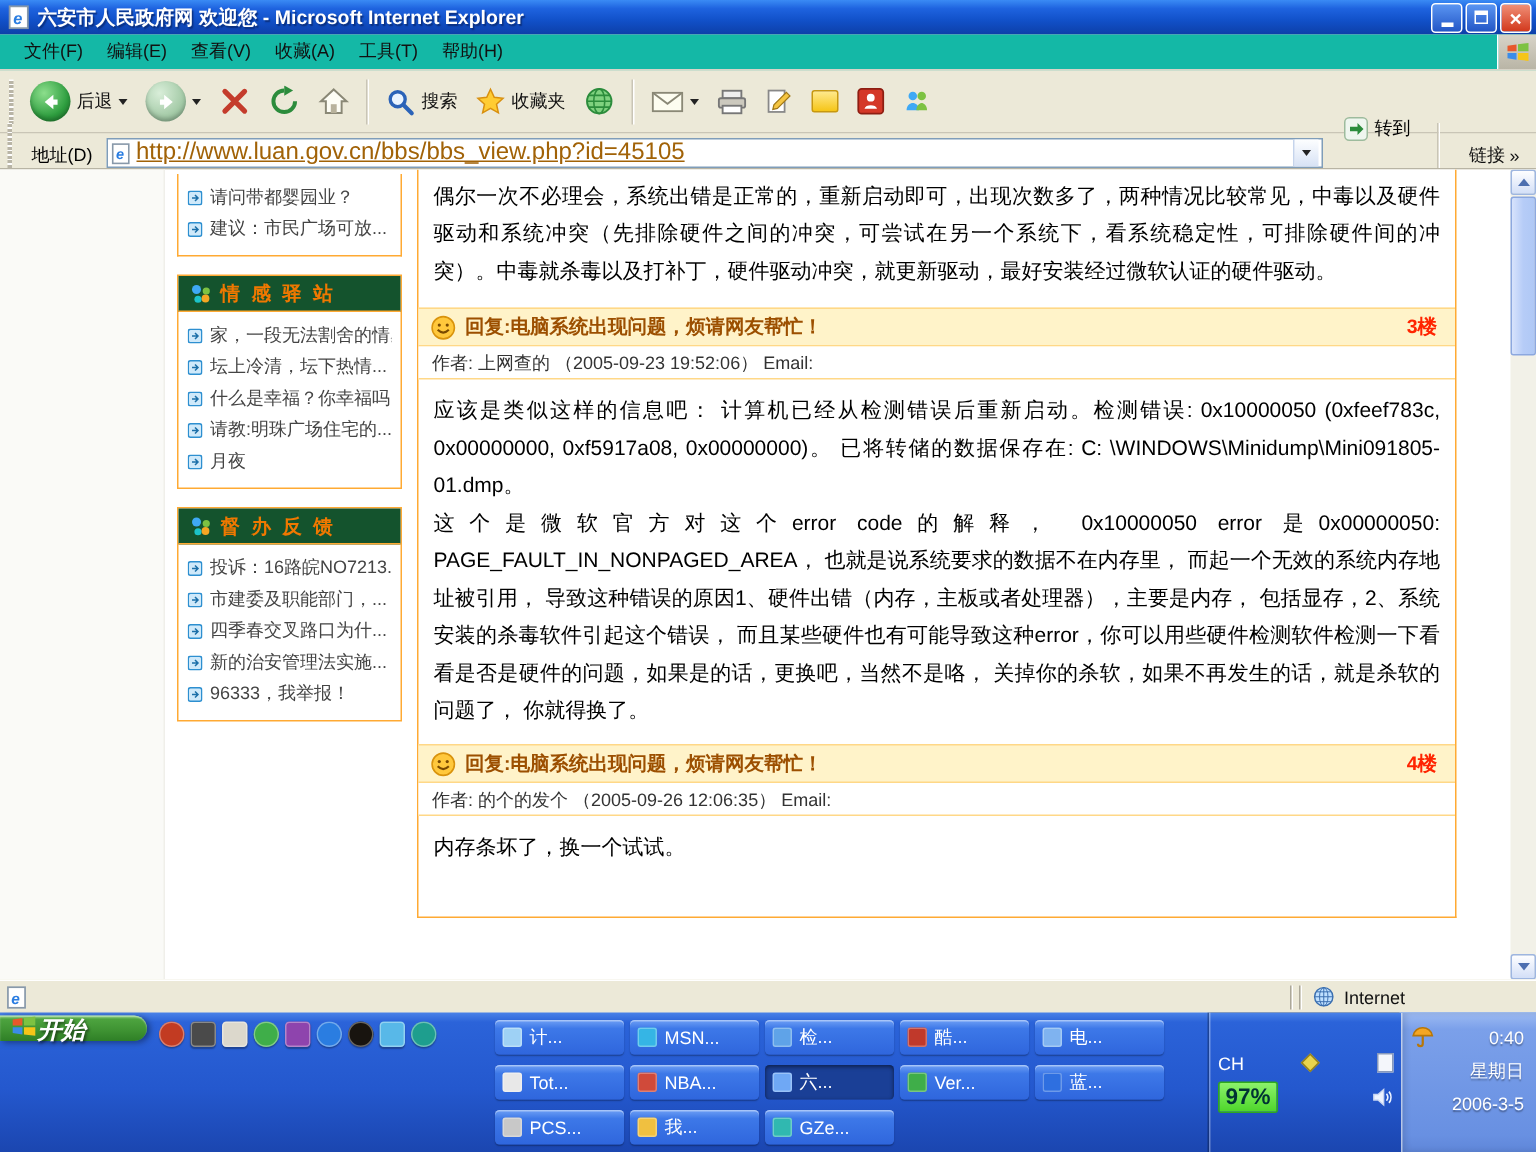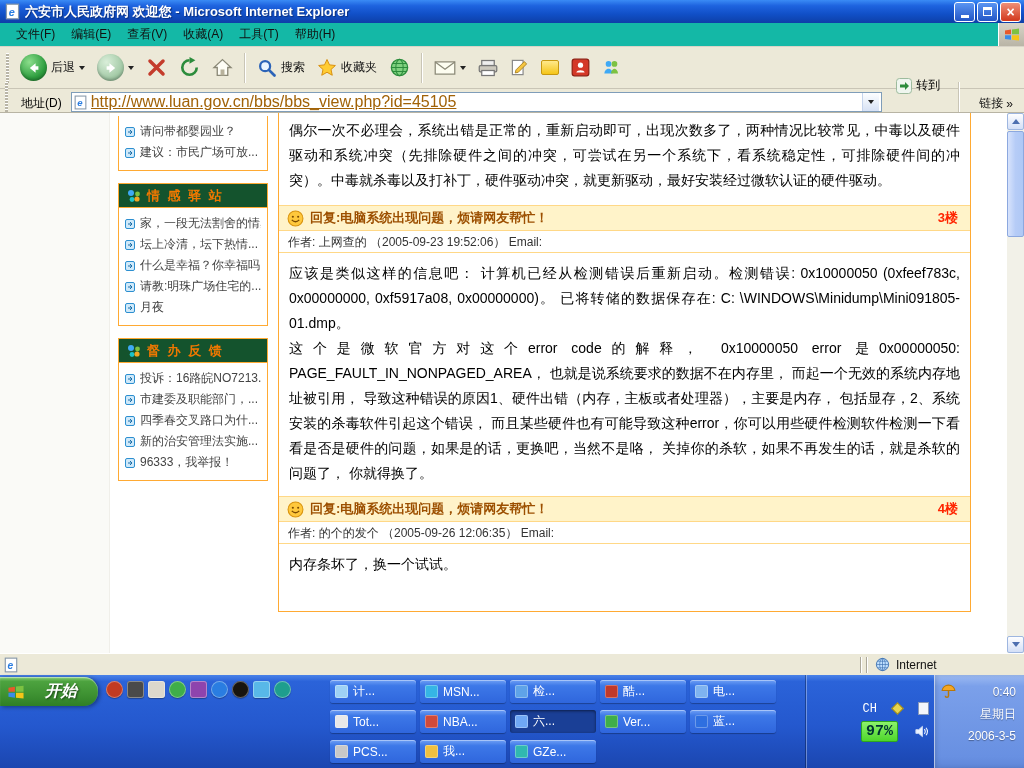--- a/index.html
+++ b/index.html
@@ -86,37 +86,37 @@
   
   .statusbar{position:absolute;top:653px;left:0;right:0;height:22px;background:#ECE9D8;border-top:1px solid #fff;
     display:flex;align-items:center;padding:0 4px;color:#111;}
   .status-spacer{flex:1;}
   .status-div{width:2px;height:16px;border-left:1px solid #ACA899;border-right:1px solid #fff;margin:0 2px;}
   .status-zone{display:flex;align-items:center;gap:6px;width:150px;padding-left:5px;}
 
   
   .taskbar{position:absolute;top:675px;left:0;right:0;height:93px;
     background:linear-gradient(180deg,#4A82E8 0%,#2B63D9 7%,#2458CE 55%,#1B46B0 100%);}
-  .start{position:absolute;left:0;top:2px;width:98px;height:29px;border-radius:0 14px 14px 0;
+  .start{position:absolute;left:0;top:2px;width:98px;height:17px;border-radius:0 14px 14px 0;
     background:linear-gradient(180deg,#8BD17B 0%,#4DA33F 15%,#3E9232 60%,#2F7F26 100%);
     box-shadow:2px 1px 4px rgba(0,0,0,.4),inset 0 1px 1px rgba(255,255,255,.45);
-    display:flex;align-items:center;gap:20px;padding:0 14px 0 7px;cursor:pointer;}
+    display:flex;align-items:flex-start;gap:0;padding:0 14px 0 7px;cursor:pointer;}
   .start-label{color:#fff;font-size:16px;font-weight:bold;font-style:italic;text-shadow:1px 1px 2px rgba(0,0,0,.55);}
   .ql{position:absolute;left:106px;top:6px;display:flex;gap:4px;align-items:center;}
   .ql-icon{width:17px;height:17px;border-radius:3px;box-shadow:inset 0 0 0 1px rgba(255,255,255,.35),0 1px 1px rgba(0,0,0,.3);cursor:pointer;}
   .task-grid{position:absolute;left:330px;top:5px;display:grid;grid-template-columns:repeat(5,86px);grid-auto-rows:23px;gap:7px 4px;}
   .tkb{display:flex;align-items:center;gap:5px;padding:0 5px;border-radius:3px;cursor:pointer;
     background:linear-gradient(180deg,#6FA0F5 0%,#3D78E8 25%,#2F66DD 100%);
     box-shadow:inset 0 1px 0 rgba(255,255,255,.4),0 1px 1px rgba(0,0,0,.3);
     color:#fff;white-space:nowrap;overflow:hidden;}
   .tkb.active{background:#1A3F96;box-shadow:inset 0 1px 3px rgba(0,0,0,.55);}
   .tbi{width:13px;height:13px;border-radius:2px;flex:none;box-shadow:inset 0 0 0 1px rgba(255,255,255,.3);}
   .tray{position:absolute;right:90px;top:0;bottom:0;width:128px;border-left:1px solid rgba(255,255,255,.35);
     box-shadow:-1px 0 0 rgba(0,0,0,.3);display:flex;flex-direction:column;justify-content:center;gap:5px;padding:0 5px;}
-  .tray-row{display:flex;align-items:center;gap:16px;justify-content:flex-end;color:#fff;font-family:Liberation Mono, monospace;}
+  .tray-row{display:flex;align-items:center;gap:16px;justify-content:space-between;color:#fff;}
   .badge{background:linear-gradient(180deg,#8CF26B,#4ED62B);border:1px solid #2FA81E;color:#033;font-size:15px;
     font-weight:bold;padding:1px 4px;border-radius:2px;cursor:pointer;}
   .diamond{width:9px;height:9px;background:#E8D44D;border:1px solid #8F7D1E;transform:rotate(45deg);cursor:pointer;}
   .clock{position:absolute;right:0;top:0;bottom:0;width:90px;
     background:linear-gradient(180deg,#9DBBF2 0%,#7BA0EA 12%,#6890E2 88%,#5F86D8 100%);
     box-shadow:inset 1px 0 0 rgba(255,255,255,.55),inset 3px 0 4px rgba(0,0,0,.12);}
   .clock-text{position:absolute;right:8px;top:6px;text-align:right;color:#fff;line-height:22px;font-size:12px;text-shadow:0 1px 1px rgba(0,0,0,.35);}
   .clock-app{position:absolute;left:6px;top:8px;cursor:pointer;}
 </style>
 </head>

